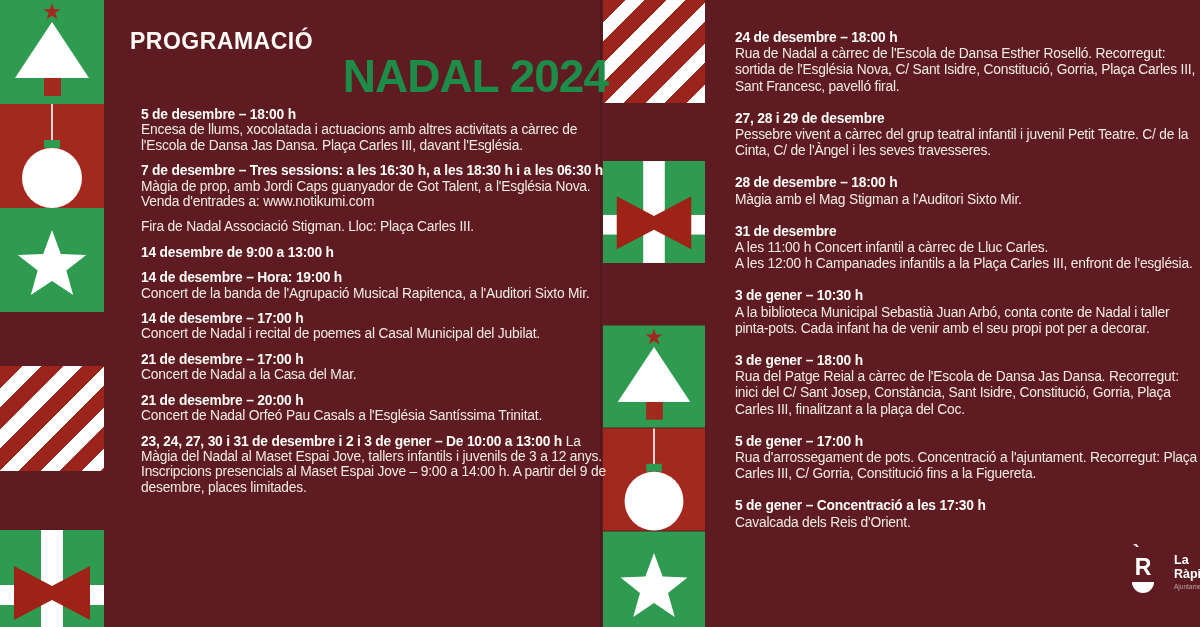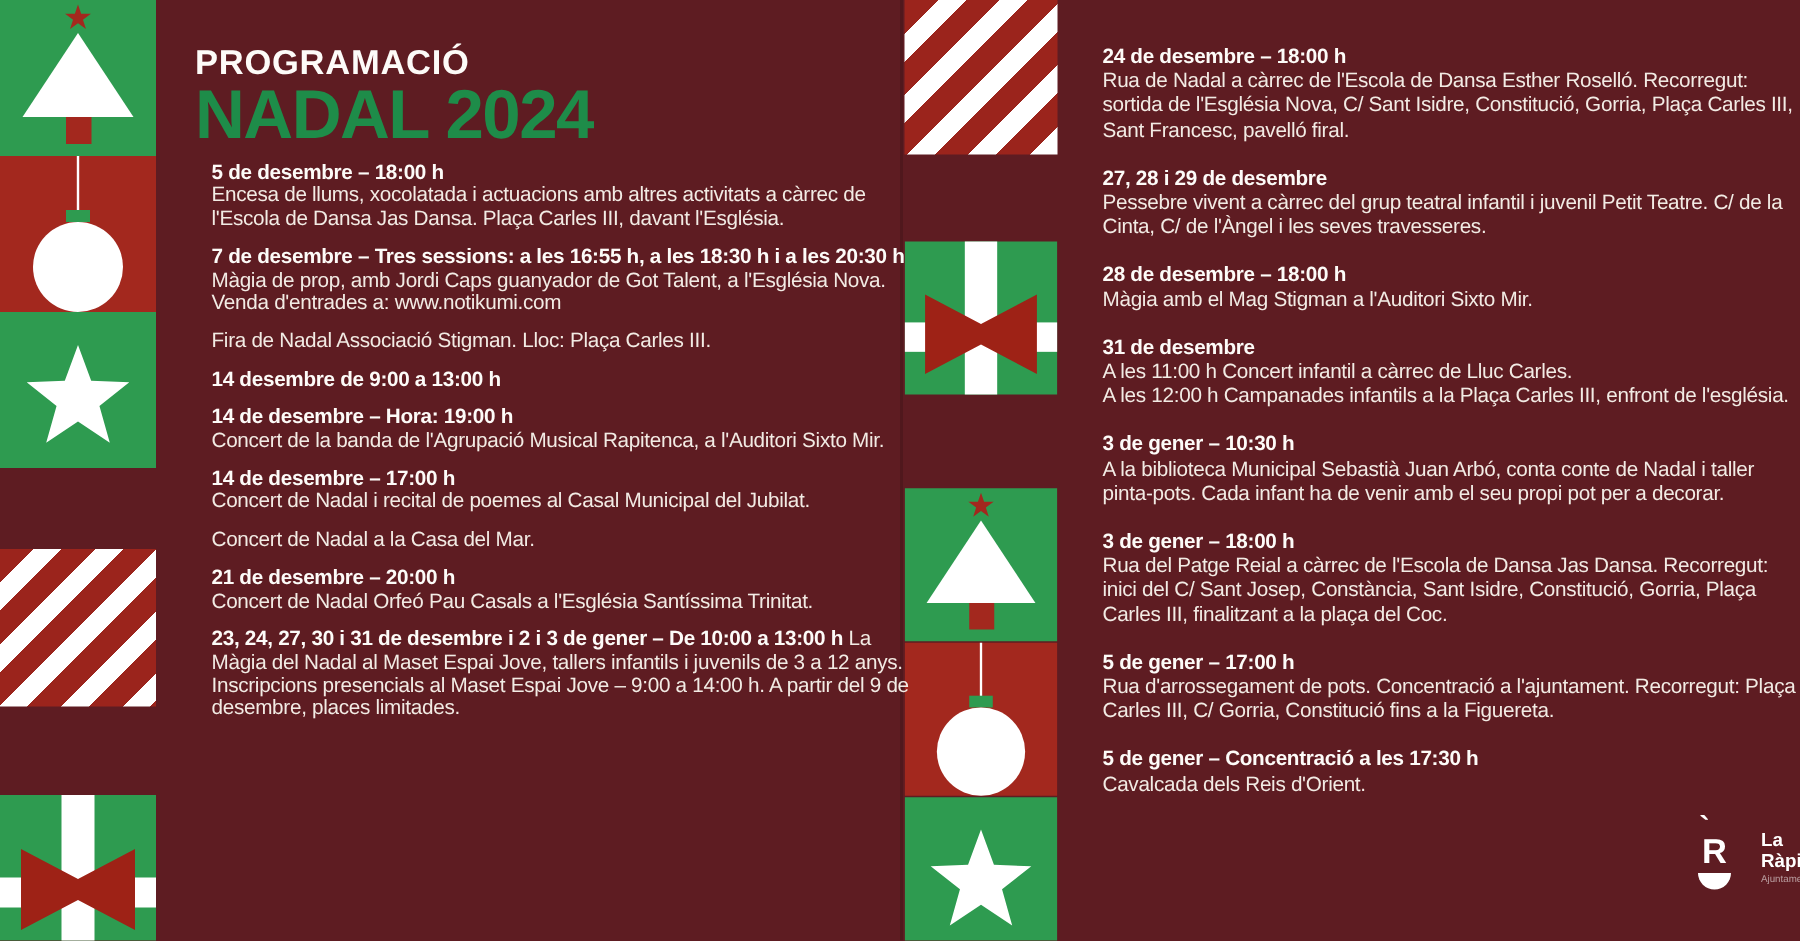--- a/index.html
+++ b/index.html
@@ -40,21 +40,21 @@
   .col{position:absolute;color:var(--c-text-body);}
   .col-left{left:130px;top:28px;width:478px;}
   .col-right{left:735px;top:30px;width:470px;}
 
   .kicker{
     font-size:23px;font-weight:bold;line-height:26px;
     color:var(--c-text-bold);letter-spacing:.5px;margin:0;
   }
   .headline{
     font-size:46px;font-weight:bold;line-height:44px;
-    color:var(--c-headline-green);letter-spacing:-1px;margin:0 0 9px 0;
+    color:var(--c-headline-green);letter-spacing:-1px;margin:0 0 9px 0;text-align:right;
   }
 
   .event{margin:0;}
   .col-left .event{margin-bottom:10px;}
   .col-right .event{margin-bottom:16px;}
   .ev-text{margin:0;font-size:13.8px;letter-spacing:-0.2px;}
   .col-left .ev-text{line-height:15.4px;margin-left:11px;}
   .col-right .ev-text{line-height:16.2px;}
   .ev-title{display:block;font-weight:bold;color:var(--c-text-bold);}
   .event.inline .ev-title{display:inline;}
@@ -146,36 +146,36 @@
   </div>
 
   <div class="col col-left">
     <h2 class="kicker">PROGRAMACIÓ</h2>
     <h1 class="headline">NADAL 2024</h1>
 
     <div class="event">
       <p class="ev-text"><strong class="ev-title">5 de desembre – 18:00 h</strong><span class="ev-body">Encesa de llums, xocolatada i actuacions amb altres activitats a càrrec de l'Escola de Dansa Jas Dansa. Plaça Carles III, davant l'Església.</span></p>
     </div>
     <div class="event inline">
-      <p class="ev-text"><strong class="ev-title">7 de desembre – Tres sessions: a les 16:55 h, a les 18:30 h i a les 20:30 h </strong><span class="ev-body">Màgia de prop, amb Jordi Caps guanyador de Got Talent, a l'Església Nova. Venda d'entrades a: www.notikumi.com</span></p>
+      <p class="ev-text"><strong class="ev-title">7 de desembre – Tres sessions: a les 16:30 h, a les 18:30 h i a les 06:30 h </strong><span class="ev-body">Màgia de prop, amb Jordi Caps guanyador de Got Talent, a l'Església Nova. Venda d'entrades a: www.notikumi.com</span></p>
     </div>
     <div class="event">
       <p class="ev-text"><span class="ev-body">Fira de Nadal Associació Stigman. Lloc: Plaça Carles III.</span></p>
     </div>
     <div class="event">
       <p class="ev-text"><strong class="ev-title">14 desembre de 9:00 a 13:00 h</strong></p>
     </div>
     <div class="event">
       <p class="ev-text"><strong class="ev-title">14 de desembre – Hora: 19:00 h</strong><span class="ev-body">Concert de la banda de l'Agrupació Musical Rapitenca, a l'Auditori Sixto Mir.</span></p>
     </div>
     <div class="event">
       <p class="ev-text"><strong class="ev-title">14 de desembre – 17:00 h</strong><span class="ev-body">Concert de Nadal i recital de poemes al Casal Municipal del Jubilat.</span></p>
     </div>
     <div class="event">
-      <p class="ev-text"><span class="ev-body">Concert de Nadal a la Casa del Mar.</span></p>
+      <p class="ev-text"><strong class="ev-title">21 de desembre – 17:00 h</strong><span class="ev-body">Concert de Nadal a la Casa del Mar.</span></p>
     </div>
     <div class="event">
       <p class="ev-text"><strong class="ev-title">21 de desembre – 20:00 h</strong><span class="ev-body">Concert de Nadal Orfeó Pau Casals a l'Església Santíssima Trinitat.</span></p>
     </div>
     <div class="event inline">
       <p class="ev-text"><strong class="ev-title">23, 24, 27, 30 i 31 de desembre i 2 i 3 de gener – De 10:00 a 13:00 h </strong><span class="ev-body">La Màgia del Nadal al Maset Espai Jove, tallers infantils i juvenils de 3 a 12 anys.  Inscripcions presencials al Maset Espai Jove – 9:00 a 14:00 h. A partir del 9 de desembre, places limitades.</span></p>
     </div>
   </div>
 
   <div class="col col-right">

